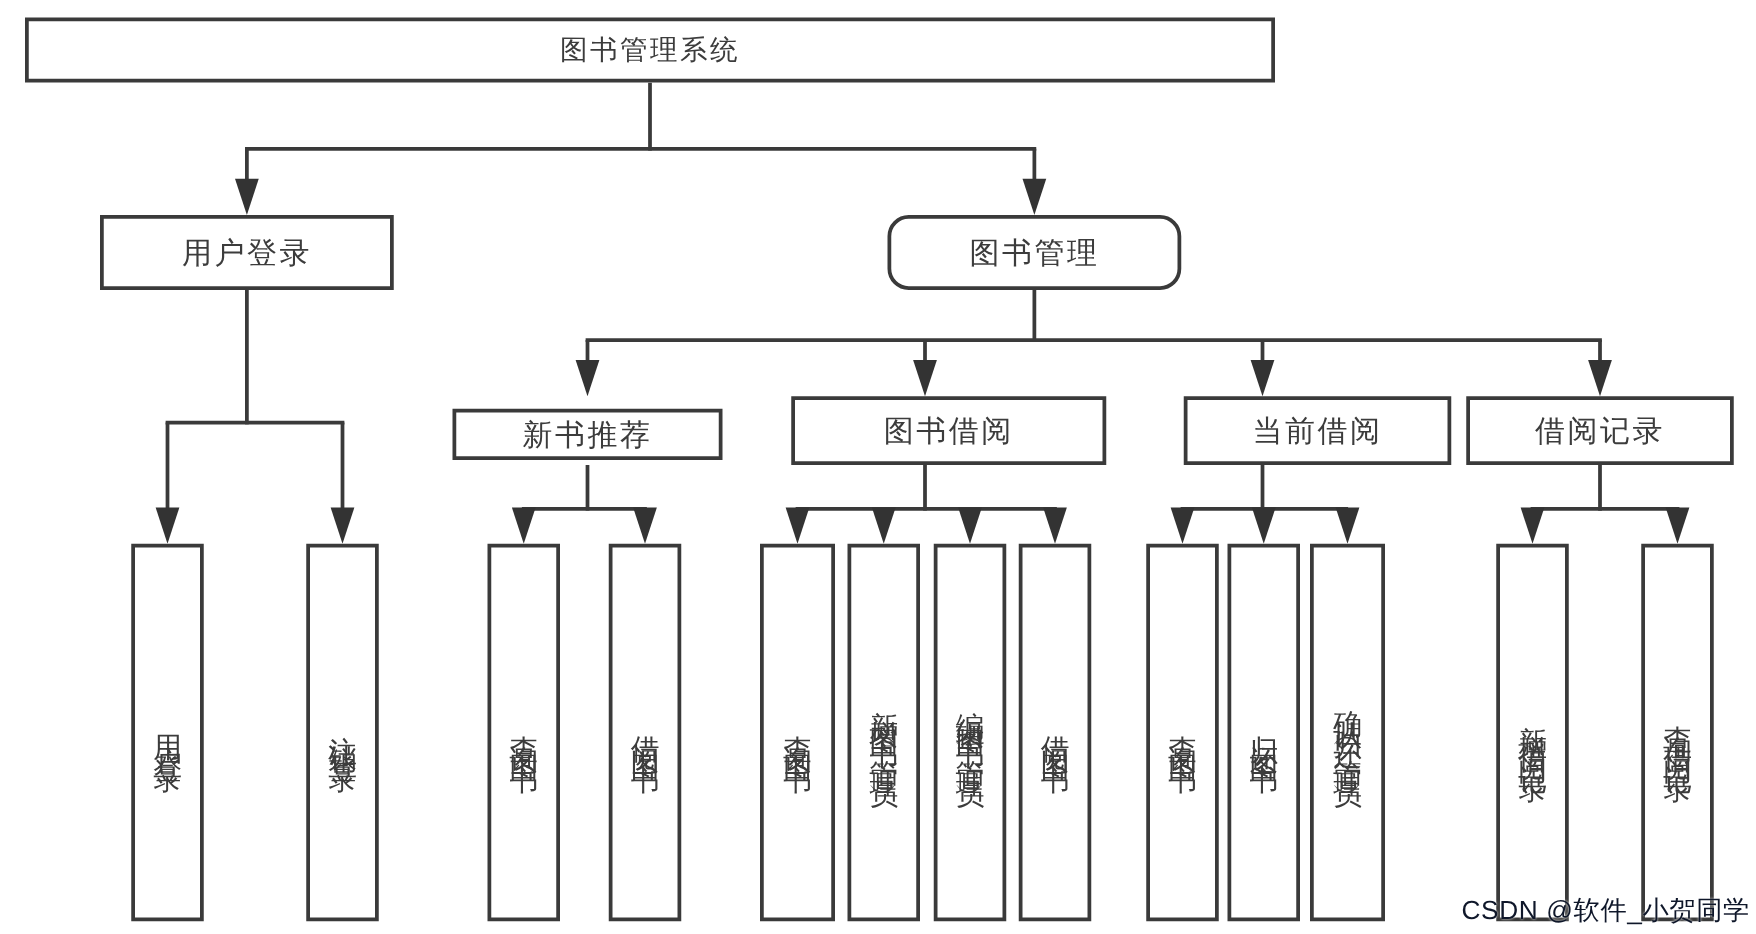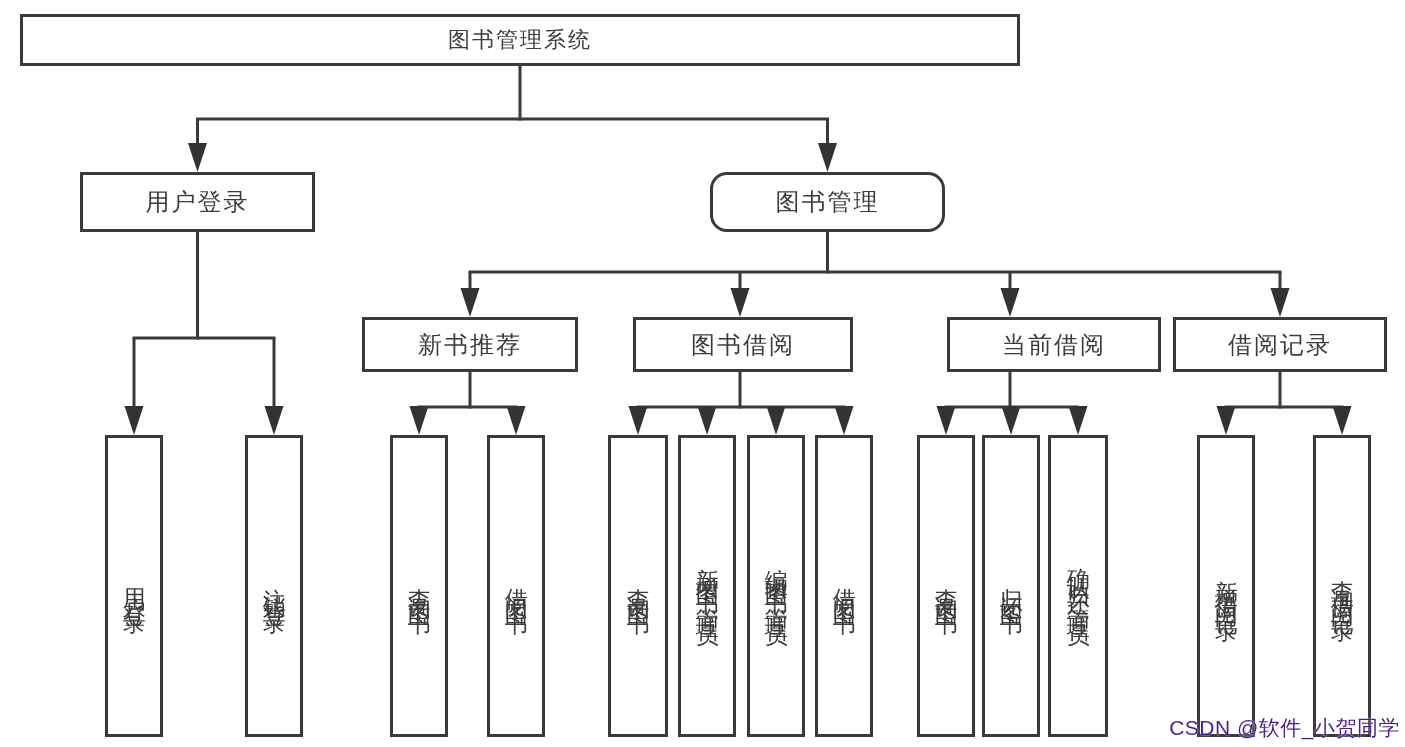--- a/index.html
+++ b/index.html
@@ -25,22 +25,22 @@
     display: flex;
     align-items: center;
     justify-content: center;
     color: #3c3c3c;
     z-index: 1;
   }
   .h-node { font-size: 24px; letter-spacing: 2px; }
   #root-box { left: 20px; top: 14px; width: 1000px; height: 52px; font-size: 22px; }
   #l2-0 { left: 80px;  top: 172px; width: 235px; height: 60px; }
   #l2-1 { left: 710px; top: 172px; width: 235px; height: 60px; border-radius: 17px; }
-  #l3-0 { left: 362px;  top: 317px; width: 216px; height: 55px; }
-  #l3-1 { left: 633px;  top: 317px; width: 220px; height: 55px; }
+  #l3-0 { left: 362px;  top: 327px; width: 216px; height: 41px; }
+  #l3-1 { left: 633px;  top: 317px; width: 252px; height: 55px; }
   #l3-2 { left: 947px;  top: 317px; width: 214px; height: 55px; }
   #l3-3 { left: 1173px; top: 317px; width: 214px; height: 55px; }
   .leaf { top: 435px; height: 302px; width: 58px; }
   .leaf .vtext {
     writing-mode: vertical-rl;
     text-orientation: mixed;
     font-size: 23px;
     letter-spacing: 8px;
     line-height: 1.1;
     color: #3c3c3c;
@@ -56,21 +56,21 @@
   #lf8  { left: 917px; }
   #lf9  { left: 982px; }
   #lf10 { left: 1048px; width: 60px; }
   #lf11 { left: 1197px; }
   #lf12 { left: 1313px; }
   .watermark {
     position: absolute;
     right: 5px;
     bottom: 5px;
     font-size: 21px;
-    color: #4c1d95;
+    color: #0f172a;
     text-shadow: 0 0 2px #ffffff;
     z-index: 2;
     letter-spacing: 0.5px;
     white-space: nowrap;
   }
 </style>
 </head>
 <body>
 
 <div class="canvas">

